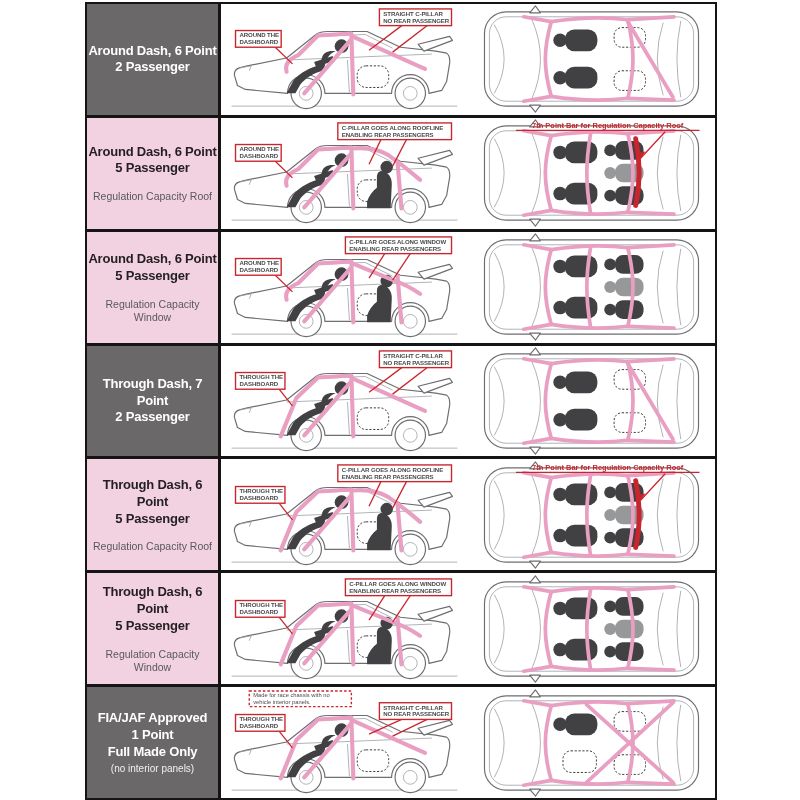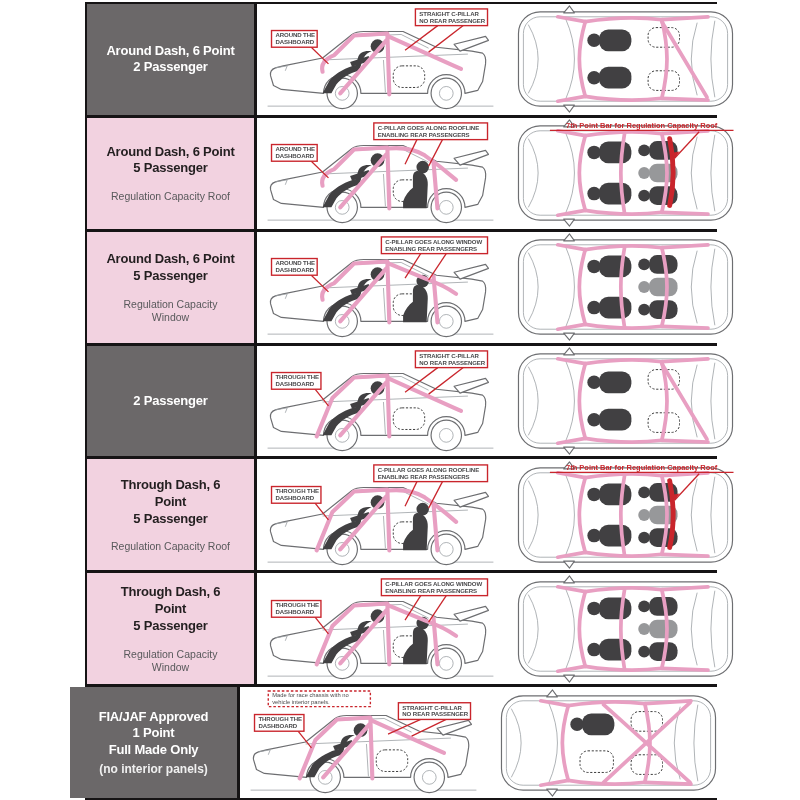--- a/index.html
+++ b/index.html
@@ -8,26 +8,26 @@
     --label-dark:#6b6869;
     --label-pink:#f2d2e0;
     --line:#161415;
   }
   html,body{margin:0;padding:0;}
   body{width:800px;height:800px;background:#fff;font-family:"Liberation Sans",sans-serif;position:relative;overflow:hidden;}
   .page{position:absolute;inset:0;}
   .table{position:absolute;left:85px;top:2px;width:628px;height:794px;border:2px solid var(--line);display:flex;flex-direction:column;background:#fff;}
   .row{flex:1;display:flex;border-bottom:3px solid var(--line);min-height:0;}
   .row:last-child{border-bottom:none;justify-content:center;}
-  .label-cell{flex:0 0 131px;width:131px;border-right:3px solid var(--line);display:flex;flex-direction:column;align-items:center;justify-content:center;text-align:center;padding:4px 18px;}
+  .label-cell{flex:0 0 131px;width:131px;border-right:3px solid var(--line);display:flex;flex-direction:column;align-items:center;justify-content:center;text-align:center;padding:4px 0;}
   .label-cell.dark{background:var(--label-dark);color:#fff;}
   .label-cell.pink{background:var(--label-pink);color:#231f20;}
   .label-line{font-weight:bold;font-size:13px;line-height:1.3;letter-spacing:-0.2px;}
   .label-sub{font-size:10.5px;color:#58595b;margin-top:13px;line-height:1.2;}
-  .dark .label-sub{color:#f0f0f0;font-weight:bold;font-size:12px;margin-top:3px;}
+  .dark .label-sub{color:#f0f0f0;font-weight:normal;font-size:10px;margin-top:3px;}
   .content-cell{flex:1;display:flex;align-items:center;justify-content:space-between;background:#fff;padding:16px 1px;}
   svg{display:block;}
   
   .car-line{stroke:#6d6e71;fill:#fff;stroke-width:1.2;stroke-linejoin:round;}
   .thin{stroke:#9aa0a3;fill:none;stroke-width:0.8;}
   .dashed-detail{fill:none;stroke:#3a3a3a;stroke-width:1;stroke-dasharray:2.2 1.7;}
   .cage{stroke:var(--cage);fill:none;stroke-width:4.2;stroke-linecap:round;stroke-linejoin:round;}
   .cage-top{stroke:var(--cage);fill:none;stroke-width:3.8;stroke-linecap:round;stroke-linejoin:round;}
   .red-bar{stroke:var(--red);fill:none;stroke-width:5;stroke-linecap:round;}
   .leader{stroke:var(--red);fill:none;stroke-width:1.3;}
@@ -326,20 +326,21 @@
       <path class="cage-top" d="M 160,15 L 207,12"></path>
       <path class="cage-top" d="M 160,95 L 207,97"></path>
       <path class="cage-top" d="M 122,15 C 117,45 117,65 122,96"></path>
     </g>
 
   </svg>
         </div>
       </div>
       <div class="row">
         <div class="label-cell dark">
+          <div class="label-line">Through Dash, 7 Point</div>
           <div class="label-line">2 Passenger</div>
         </div>
         <div class="content-cell">
   <svg class="side-svg" width="245" height="108" viewBox="0 0 246 110">
     <line class="thin" x1="8" y1="103" x2="238" y2="103"></line>
     <g>
       <path class="car-line" d="M 14,82 L 11,72 Q 10,66 16,64 L 24,62 L 64,54 L 94,30 Q 98,27 106,27 L 146,27 L 180,43 L 216,47 L 227,49 Q 231,52 230,60 L 227,78 L 222,87 L 209,90 A 19,19 0 0 0 171,90 L 103,90 A 19,19 0 0 0 65,90 L 22,86 Z"></path>
       <path class="car-line" d="M 198,40 L 230,32 L 233,36 L 204,47 Z"></path>
       <circle class="car-line" cx="84" cy="90" r="15.5"></circle>
       <circle class="thin" cx="84" cy="90" r="7"></circle>

